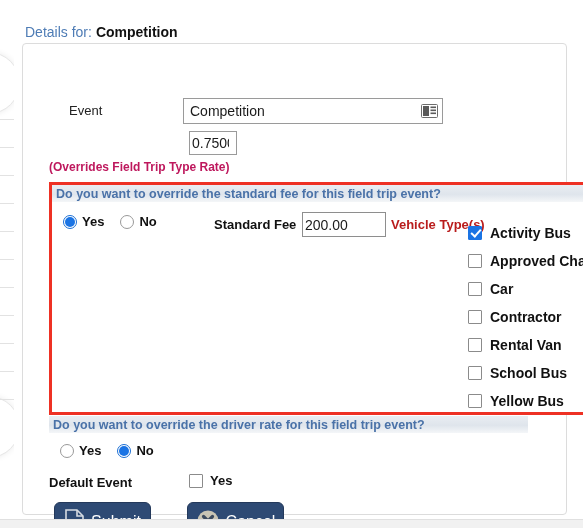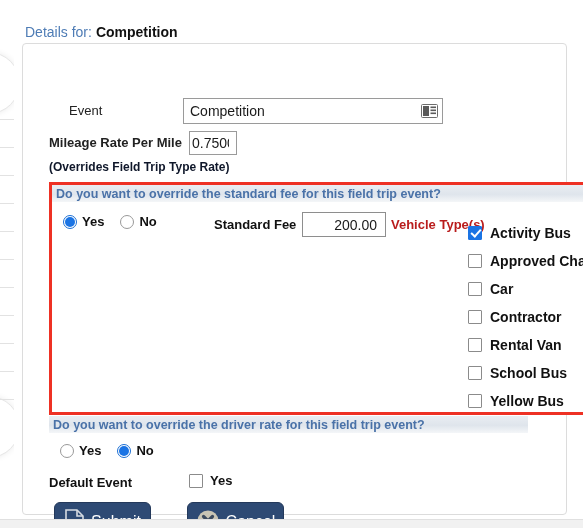--- a/index.html
+++ b/index.html
@@ -162,21 +162,21 @@
     padding-right: 7px;
     outline: none;
   }
 
   #overrides-note {
     position: absolute;
     left: 26px;
     top: 116px;
     font-size: 12px;
     font-weight: bold;
-    color: #0f172a;
+    color: #be185d;
     white-space: nowrap;
   }
 
   
   #highlight-box {
     position: absolute;
     left: 26px;
     top: 138px;
     width: 542px;
     height: 233px;
@@ -291,21 +291,21 @@
     left: 250px;
     top: 27px;
     width: 84px;
     height: 25px;
     border: 1px solid #8e8e8e;
     background: #ffffff;
     box-sizing: border-box;
     font-family: "Liberation Sans", sans-serif;
     font-size: 14px;
     color: #1a1a1a;
-    text-align: right;
+    text-align: left;
     padding-right: 8px;
     outline: none;
   }
   #vehicle-types-label {
     position: absolute;
     left: 339px;
     top: 32px;
     font-size: 13px;
     font-weight: bold;
     color: #b91c1c;
@@ -459,21 +459,20 @@
         <svg width="17" height="14" viewBox="0 0 17 14" aria-hidden="true">
           <rect x="0.5" y="0.5" width="16" height="13" rx="1" fill="#ffffff" stroke="#6d6d6d"></rect>
           <rect x="2" y="2" width="6" height="10" fill="#5a5a5a"></rect>
           <rect x="9.5" y="2.5" width="5.5" height="1.6" fill="#5a5a5a"></rect>
           <rect x="9.5" y="5.5" width="5.5" height="1.6" fill="#5a5a5a"></rect>
           <rect x="9.5" y="8.5" width="5.5" height="1.6" fill="#5a5a5a"></rect>
         </svg>
       </span>
     </div>
 
-    <div id="mileage-label" class="form-label">Mileage Rate Per Mile</div>
     <input id="mileage-input" type="text" value="0.7500" style="">
 
     <div id="overrides-note">(Overrides Field Trip Type Rate)</div>
 
     <div id="highlight-box">
 
       <div id="fee-section-header" class="section-header">Do you want to override the standard fee for this field trip event?</div>
 
       <div id="fee-radio-row" class="radio-row">
         <span class="radio checked"></span>

